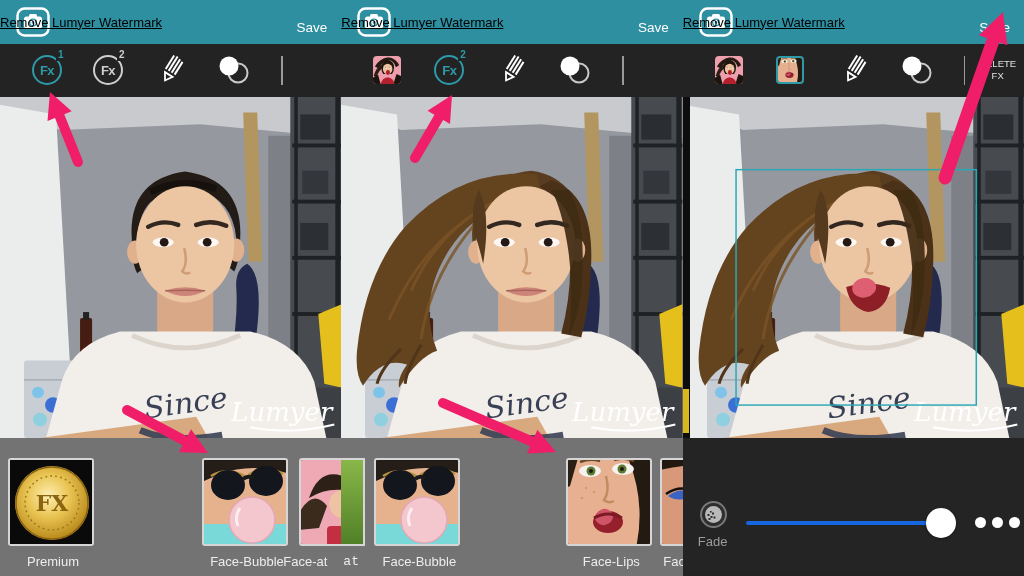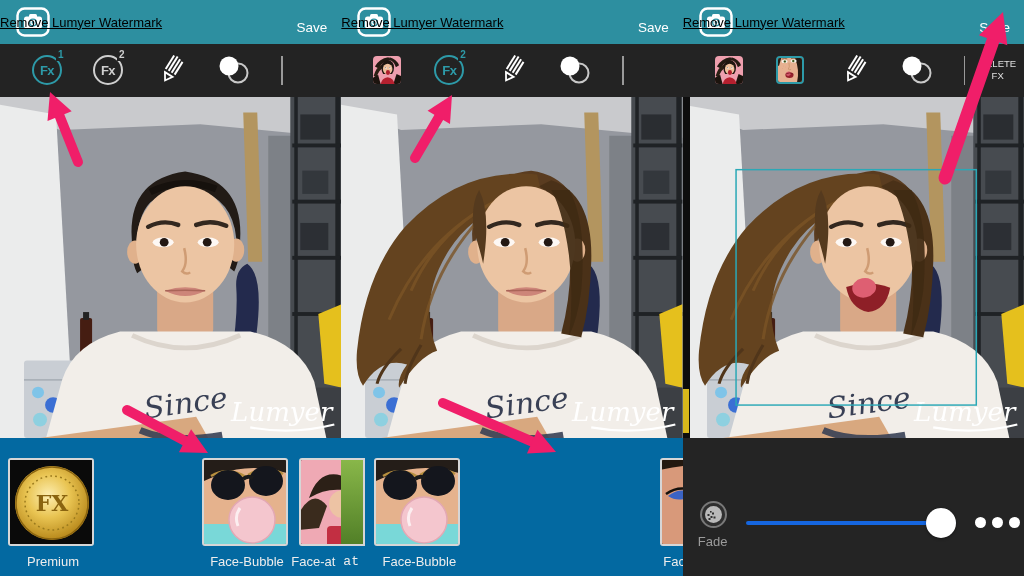--- a/index.html
+++ b/index.html
@@ -37,21 +37,21 @@
   .delete-fx{position:absolute;left:293px;top:14px;width:44px;text-align:center;
              color:#e0e0e0;font-size:9.5px;line-height:12px;cursor:pointer;white-space:normal;}
 
   
   .photo{position:relative;height:341px;background:#95989f;overflow:hidden;}
   .photo svg.scene{display:block;width:100%;height:100%;}
   .p3-edge{position:absolute;left:0;top:0;width:7px;height:100%;background:#0d0d0d;}
   .p3-yellow{position:absolute;left:0;top:292px;width:6px;height:44px;background:#d8b81c;}
 
   
-  .strip{position:relative;height:138px;background:#0369a1;overflow:hidden;}
+  .strip{position:relative;height:138px;background:#737373;overflow:hidden;}
   .fitem{position:absolute;top:20px;width:90px;text-align:center;cursor:pointer;}
   .fthumb{display:block;width:86px;height:88px;border:2px solid #d6d6d6;border-radius:3px;
           background:#000;overflow:hidden;}
   .fthumb svg{display:block;width:82px;height:84px;}
   .flabel{display:block;margin-top:8px;font-size:13px;color:#ededed;}
   .flabel-abs{position:absolute;top:116px;font-size:13px;color:#ededed;white-space:nowrap;}
   .fpartial{position:absolute;top:20px;cursor:pointer;}
   .fpartial .slice{display:block;width:24px;height:88px;border:2px solid #d6d6d6;border-left:none;
                    background:#000;overflow:hidden;}
 
@@ -361,21 +361,21 @@
             </span>
         <span class="flabel">Face-Bubble</span>
       </div>
       <div class="fitem" style="left:299px;">
         <span class="fthumb">
               <svg viewBox="2 2 82 84" preserveAspectRatio="none">
                 <use href="#t-faceat"></use>
               </svg>
             </span>
       </div>
-      <span class="flabel-abs" style="right:6px;">Face-at</span>
+      <span class="flabel-abs" style="right:14px;">Face-at</span>
     </div>
   </div>
 
   <div class="panel">
     <div class="topbar">
       <svg class="cam-btn" viewBox="0 0 34 30">
             <use href="#icon-camera"></use>
           </svg>
       <span class="wm-link">Remove Lumyer Watermark</span>
       <span class="save-btn">Save</span>
@@ -417,20 +417,28 @@
               </svg></span>
       </div>
       <span class="flabel-abs" style="left:2px;font-family:Liberation Mono, monospace;">at</span>
       <div class="fitem" style="left:33px;">
         <span class="fthumb">
               <svg viewBox="2 2 82 84" preserveAspectRatio="none">
                 <use href="#t-bubble"></use>
               </svg>
             </span>
         <span class="flabel">Face-Bubble</span>
+      </div>
+      <div class="fitem" style="left:225px;">
+        <span class="fthumb">
+              <svg viewBox="2 2 82 84" preserveAspectRatio="none">
+                <use href="#t-lips"></use>
+              </svg>
+            </span>
+        <span class="flabel">Face-Lips</span>
       </div>
       <div class="fitem" style="left:319px;">
         <span class="fthumb">
               <svg viewBox="2 2 82 84" preserveAspectRatio="none">
                 <use href="#t-partial"></use>
               </svg>
             </span>
       </div>
       <span class="flabel-abs" style="left:322px;">Fac</span>
     </div>

